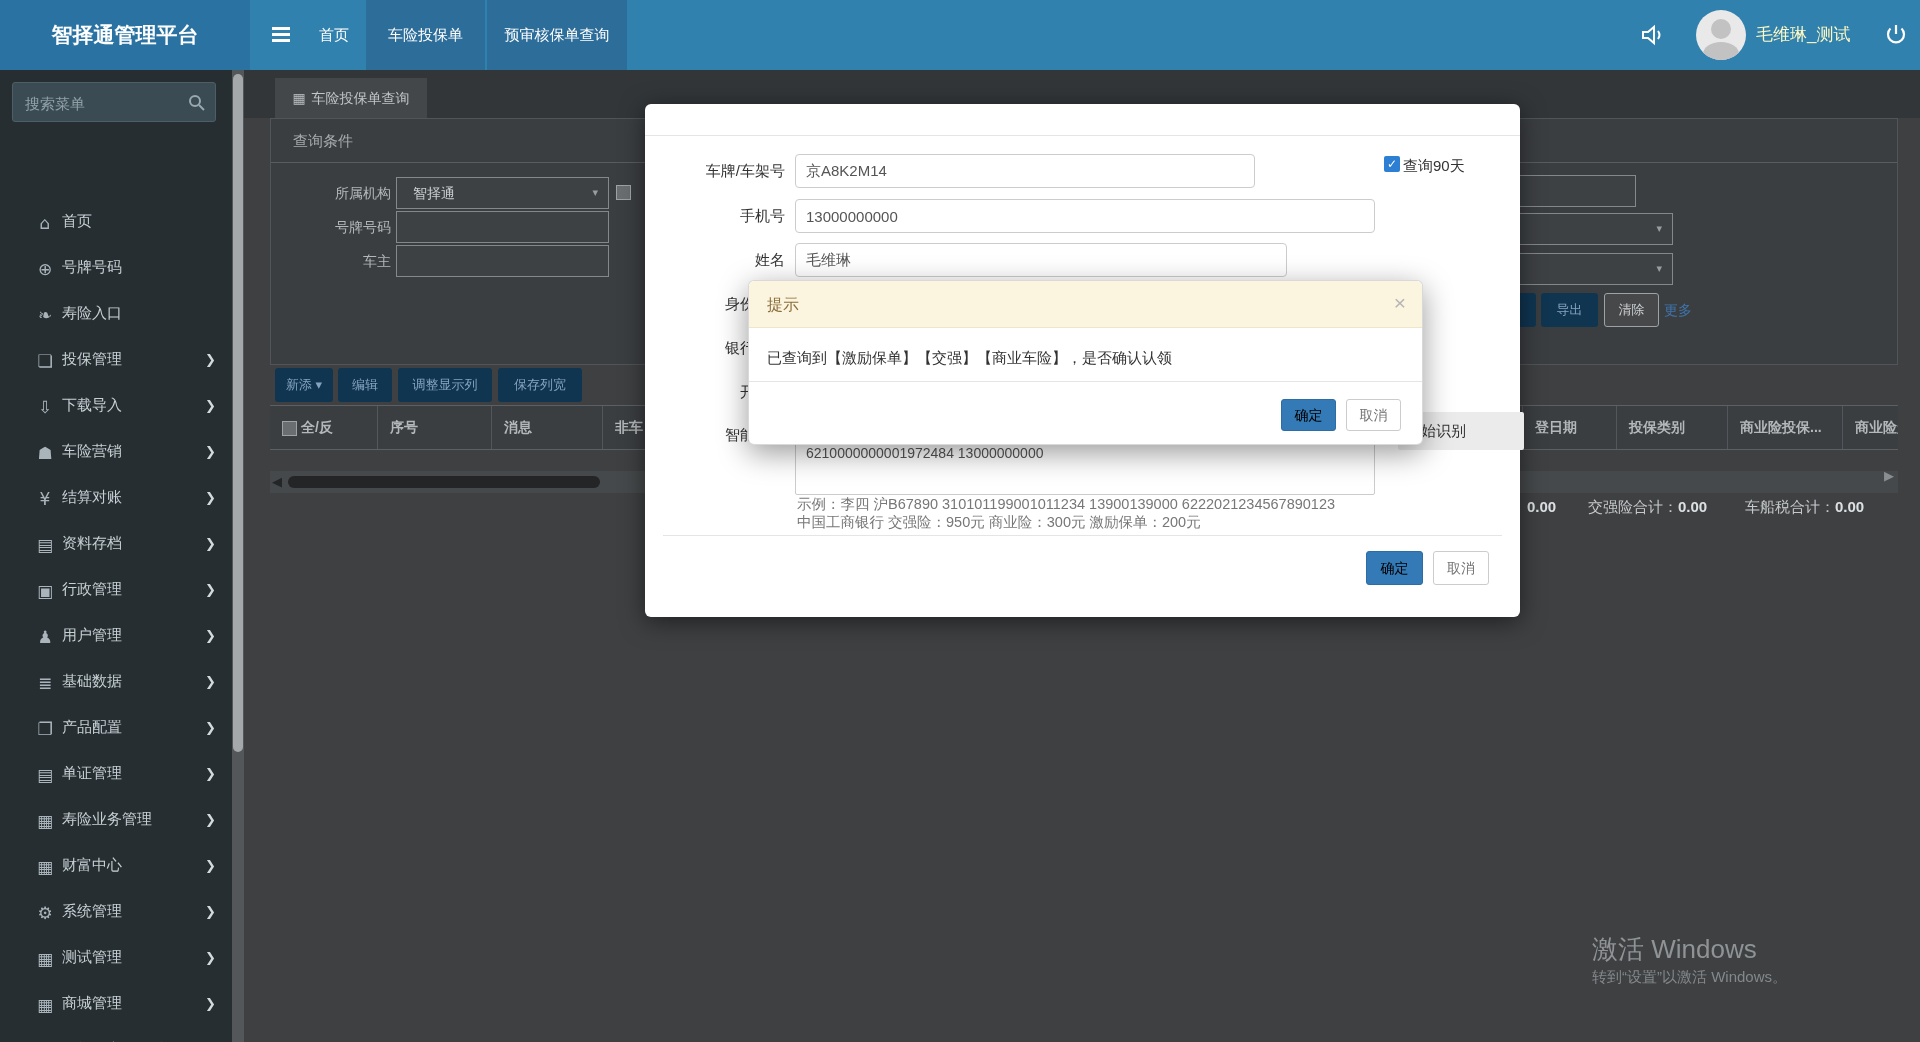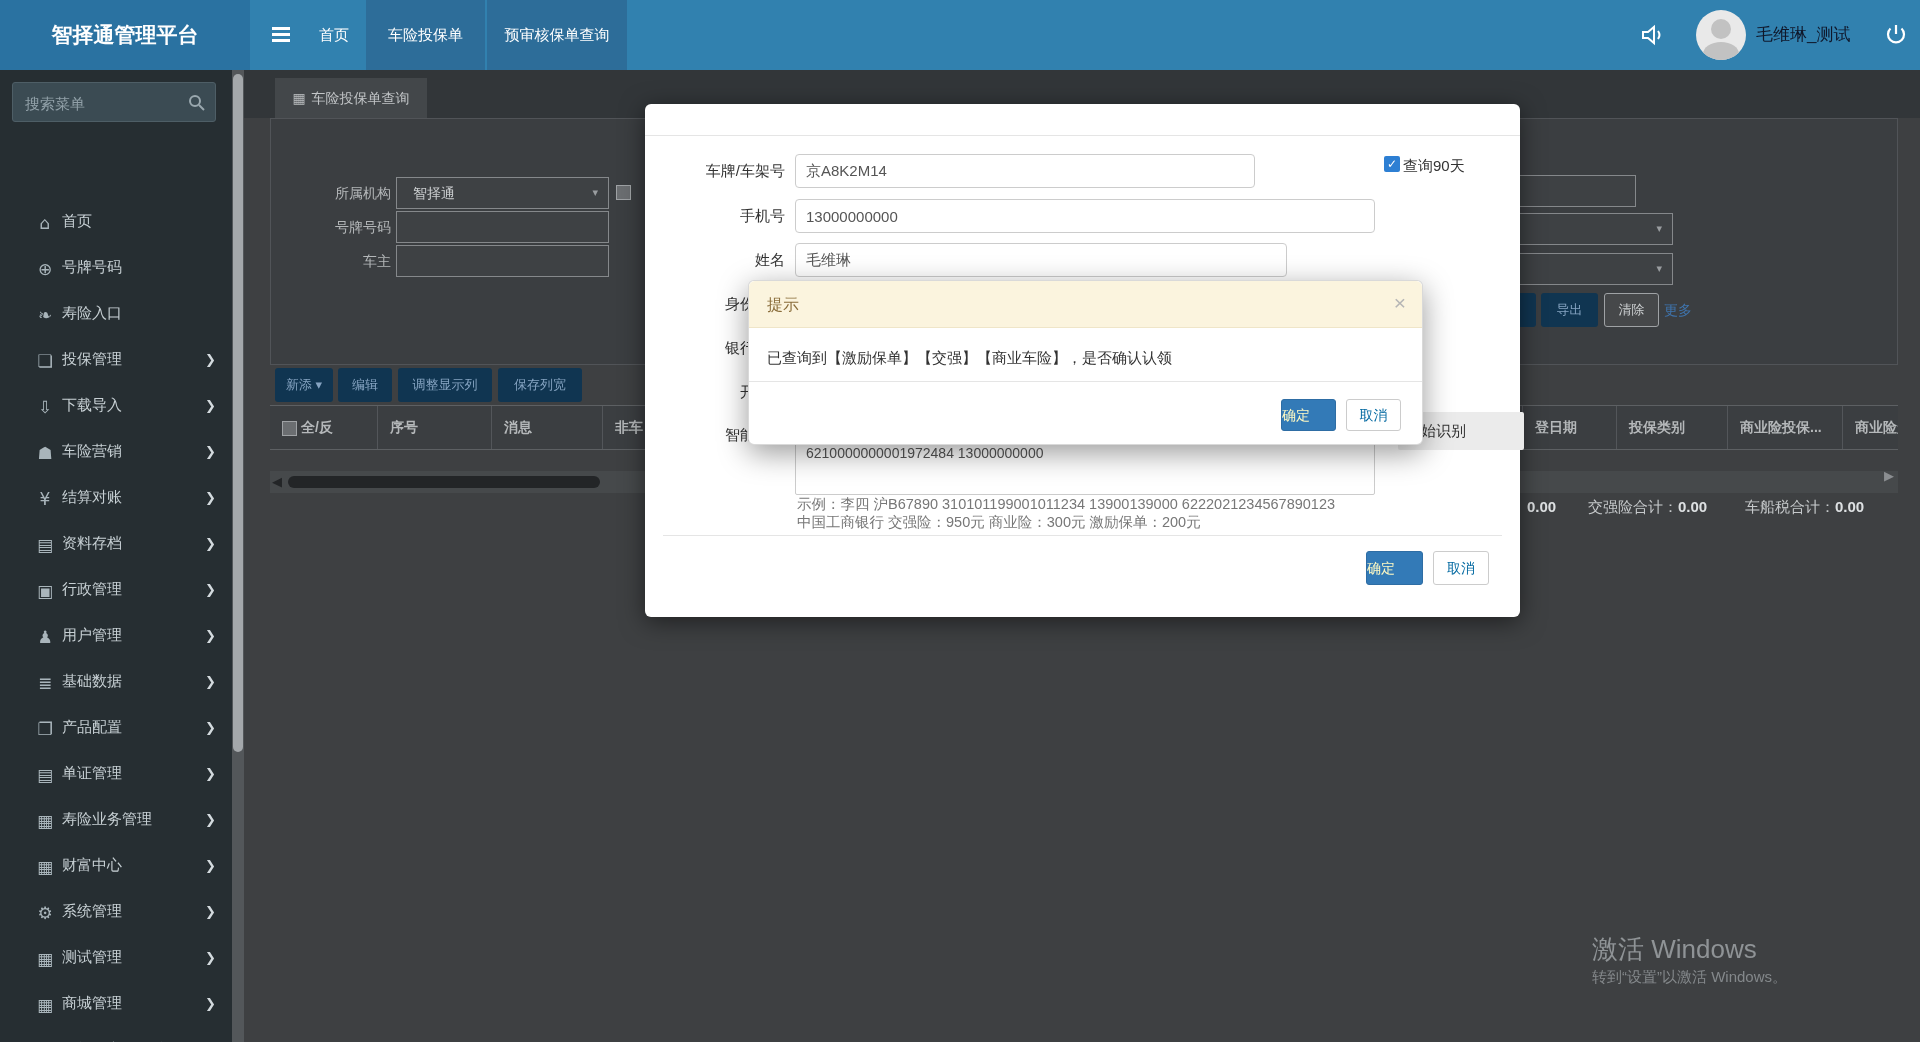--- a/index.html
+++ b/index.html
@@ -9,21 +9,21 @@
   
   .hd{left:0;top:0;width:1920px;height:70px;background:#3181af;z-index:5}
   .logo{left:0;top:0;width:250px;height:70px;background:#2a72a1;color:#fff;
         font-size:21px;font-weight:bold;line-height:70px;text-align:center}
   .hamb{left:258px;top:0;width:46px;height:70px;cursor:pointer}
   .hamb i{position:absolute;left:14px;top:27px;width:18px;height:3px;background:#fff;
           box-shadow:0 6px 0 #fff,0 12px 0 #fff}
   .htab{top:0;height:70px;line-height:70px;color:#fff;font-size:15px;text-align:center}
   .htab.box{background:#2d6d99}
   .hright{color:#fff}
-  .uname{top:0;height:68px;line-height:70px;font-size:17px;color:#0f172a}
+  .uname{top:0;height:68px;line-height:70px;font-size:17px;color:#fef9c3}
   .avatar{left:1696px;top:10px;width:50px;height:50px;border-radius:50%;background:#e9e9e9;overflow:hidden}
   .avatar .head{position:absolute;left:15px;top:9px;width:20px;height:20px;border-radius:50%;background:#c2c2c2}
   .avatar .body{position:absolute;left:7px;top:32px;width:36px;height:24px;border-radius:50%;background:#c2c2c2}
   
   .sb{left:0;top:70px;width:232px;height:972px;background:#262e32;z-index:4}
   .srch{left:12px;top:12px;width:204px;height:40px;background:#3b4b53;border:1px solid #4e5e66;
         border-radius:3px;box-sizing:border-box}
   .srch input{position:absolute;left:10px;top:4px;width:160px;height:30px;background:transparent;border:none;
         outline:none;color:#c2ced4;font-size:15px;font-family:inherit}
   .srch input::placeholder{color:#92a1a9}
@@ -70,22 +70,22 @@
   .mhd{left:0;top:0;width:100%;height:32px;border-bottom:1px solid #e5e5e5;box-sizing:border-box}
   .mlabel{font-size:15px;color:#333;text-align:right;white-space:nowrap}
   .minput{border:1px solid #ccc;border-radius:4px;box-sizing:border-box;height:34px;font-size:15px;
           color:#555;padding:0 10px;font-family:inherit;outline:none}
   .mta{border:1px solid #ccc;border-radius:2px;box-sizing:border-box;font-size:14px;color:#555;
        padding:26px 10px 4px 10px;font-family:inherit;outline:none;resize:none;overflow:hidden}
   .mchk{width:16px;height:16px;background:#2d7fd3;border-radius:2px;color:#fff;font-size:12px;
         line-height:16px;text-align:center;font-family:"DejaVu Sans",sans-serif}
   .mchklb{font-size:15px;color:#333}
   .ex{font-size:14.5px;color:#777;white-space:nowrap}
-  .bbt{background:#337ab7;color:#fef9c3;font-size:14px;border-radius:3px;cursor:pointer;border:1px solid #2e6da4;box-sizing:border-box}
-  .cbt{background:#fff;color:#0369a1;font-size:14px;border-radius:3px;text-align:center;cursor:pointer;border:1px solid #ccc;box-sizing:border-box}
+  .bbt{background:#337ab7;color:#000000;font-size:14px;border-radius:3px;text-align:center;cursor:pointer;border:1px solid #2e6da4;box-sizing:border-box}
+  .cbt{background:#fff;color:#737373;font-size:14px;border-radius:3px;text-align:center;cursor:pointer;border:1px solid #ccc;box-sizing:border-box}
   .gbt{background:#ebebeb;color:#333;font-size:15px;text-align:left;padding-left:8px;cursor:pointer;border-radius:2px}
   .mdiv{height:1px;background:#e5e5e5}
   
   .alert{left:748px;top:280px;width:675px;height:165px;background:#fff;border-radius:6px;
          box-shadow:0 8px 30px rgba(0,0,0,.4);border:1px solid rgba(0,0,0,.15);z-index:30;box-sizing:border-box}
   .ahd{left:0;top:0;width:100%;height:47px;background:#fbf4de;border-bottom:1px solid #efe5c8;
        border-radius:6px 6px 0 0;box-sizing:border-box}
   .ahd .t{position:absolute;left:18px;top:14px;font-size:16px;color:#8a6d3b}
   .ahd .x{position:absolute;right:16px;top:10px;font-size:21px;color:#b5b5b5;cursor:pointer}
   .amsg{position:absolute;left:18px;top:68px;font-size:15px;color:#333;white-space:nowrap}
@@ -225,20 +225,23 @@
 <div class="abs sbscroll">
   <div class="abs sbthumb"></div>
 </div>
 
 <div class="abs strip"></div>
 <div class="abs ptab">
   <span class="gi">▦</span><span>车险投保单查询</span>
 </div>
 
 <div class="abs panel">
+  <div class="abs ph">
+    <span>查询条件</span>
+  </div>
   <div class="abs flabel" style="left:40px;top:66px;width:80px">所属机构</div>
   <div class="abs dsel" style="left:125px;top:58px;width:213px">
     <span>智择通</span>
     <span class="caret">▾</span>
   </div>
   <div class="abs dchk" style="left:345px;top:66px"></div>
   <div class="abs flabel" style="left:40px;top:100px;width:80px">号牌号码</div>
   <input class="abs dinput" style="left: 125px; top: 92px; width: 213px;">
   <div class="abs flabel" style="left:40px;top:134px;width:80px">车主</div>
   <input class="abs dinput" style="left: 125px; top: 126px; width: 213px;">

